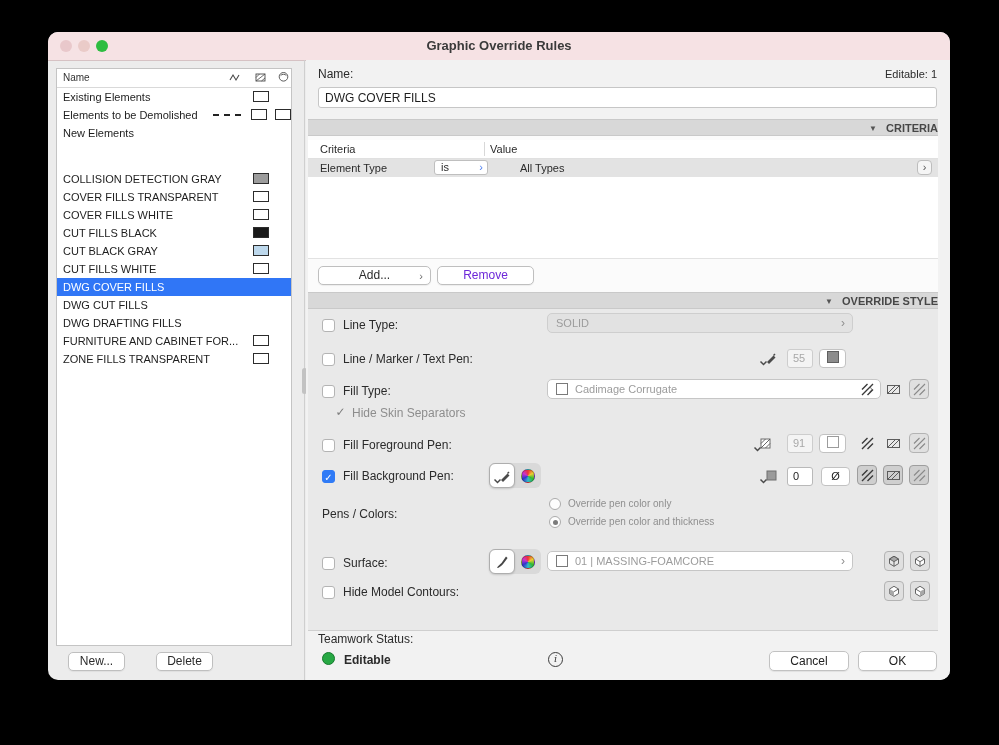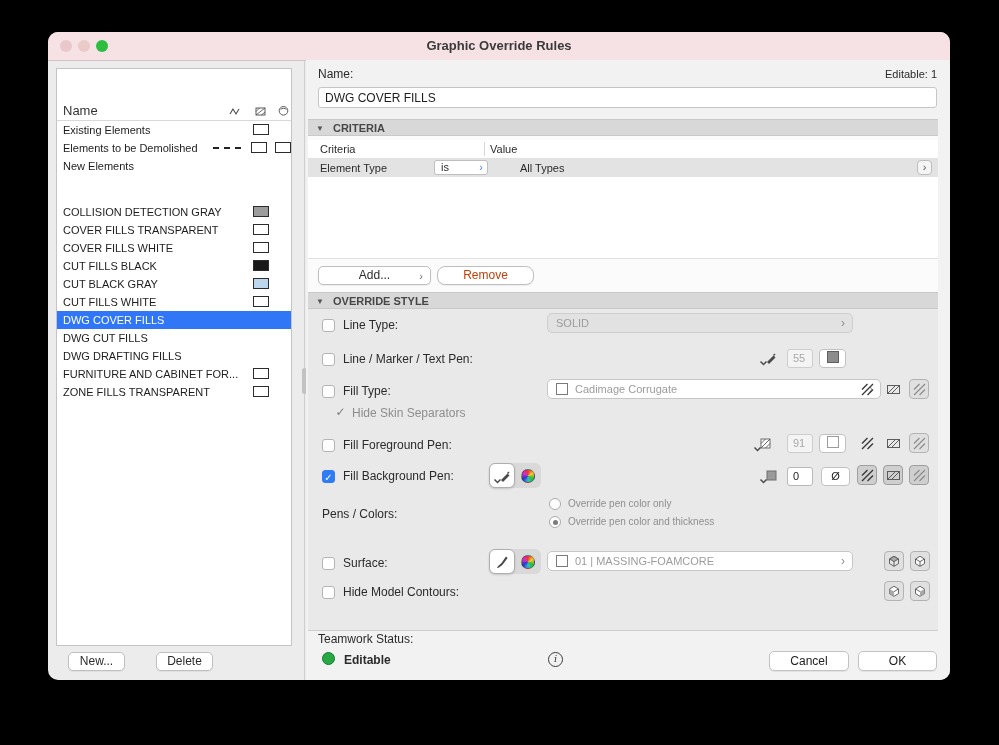--- a/index.html
+++ b/index.html
@@ -7,38 +7,38 @@
   .window{position:absolute;left:48px;top:32px;width:902px;height:648px;background:#ececec;border-radius:10px;overflow:hidden;box-shadow:0 22px 60px rgba(0,0,0,.65);}
   
   .titlebar{position:absolute;left:0;top:0;width:100%;height:28px;background:#f6e2e4;border-bottom:1px solid #d6c2c4;}
   .title{position:absolute;left:0;right:0;top:6px;text-align:center;font-size:13px;font-weight:bold;color:#3a3a3a;}
   .light{position:absolute;top:8px;width:12px;height:12px;border-radius:50%;}
   .light.l1{left:12px;background:#e9c8cb;}
   .light.l2{left:30px;background:#eacbc8;}
   .light.l3{left:48px;background:#2ebd41;}
   
   .listbox{position:absolute;left:8px;top:36px;width:236px;height:578px;background:#fff;border:1px solid #c4c4c4;box-sizing:border-box;font-size:11px;color:#1d1d1d;}
-  .lheader{position:relative;height:18px;line-height:18px;border-bottom:1px solid #d9d9d9;padding-left:6px;font-size:13px;color:#333;margin-top:33px;}
+  .lheader{position:relative;height:18px;line-height:18px;border-bottom:1px solid #d9d9d9;padding-left:6px;font-size:10px;color:#333;}
   .lheader .hic{position:absolute;top:2px;}
   .lrow{position:relative;height:18px;line-height:18px;padding-left:6px;white-space:nowrap;overflow:hidden;}
   .lrow.selected{background:#3076f6;color:#fff;}
   .lspacer{height:28px;}
   .swatch{position:absolute;top:3px;left:196px;width:16px;height:11px;border:1px solid #2c2c2c;box-sizing:border-box;background:#fff;}
   .swatch.s2{left:218px;}
   .dashes{position:absolute;top:8px;left:156px;width:30px;height:2px;background:repeating-linear-gradient(90deg,#222 0 6px,transparent 6px 11px);}
   .btn{position:absolute;height:19px;background:#fff;border:1px solid #bfbfbf;border-radius:5px;font-size:12px;color:#2b2b2b;text-align:center;line-height:17px;box-sizing:border-box;box-shadow:0 1px 1px rgba(0,0,0,.06);}
-  .btn.disabled{color:#c2410c;border-radius:8px;}
+  .btn.disabled{color:#6d28d9;}
   .splitter{position:absolute;left:256px;top:28px;width:1px;height:620px;background:#cfcfcf;}
   .grip{position:absolute;left:254px;top:336px;width:5px;height:26px;border-radius:3px;background:#c2c2c2;}
   
   .rightpanel{position:absolute;left:258px;top:28px;width:644px;height:620px;background:#f2f2f2;font-size:12px;color:#2b2b2b;}
   .rlabel{position:absolute;font-size:12px;color:#2b2b2b;}
   .small{font-size:11px;}
   .name-input{position:absolute;left:12px;top:27px;width:619px;height:21px;box-sizing:border-box;border:1px solid #c6c6c6;border-radius:3px;background:#fff;font-family:inherit;font-size:12px;color:#1e1e1e;padding:0 6px;}
-  .secbar{position:absolute;left:2px;width:630px;height:17px;background:#d8d8d8;border-top:1px solid #c9c9c9;border-bottom:1px solid #c9c9c9;box-sizing:border-box;line-height:16px;font-size:11px;font-weight:bold;color:#474747;padding-left:8px;}
+  .secbar{position:absolute;left:2px;width:630px;height:17px;background:#d8d8d8;border-top:1px solid #c9c9c9;border-bottom:1px solid #c9c9c9;box-sizing:border-box;line-height:16px;font-size:11px;font-weight:bold;color:#474747;padding-left:8px;text-align:right;}
   .secbar .tri{display:inline-block;font-size:8px;color:#555;margin-right:6px;transform:translateY(-1px);}
   .tablewrap{position:absolute;left:2px;top:76px;width:630px;height:156px;background:#fbfbfb;}
   .ctable{position:absolute;left:0;top:4px;width:630px;height:118px;background:#fff;border-bottom:1px solid #e2e2e2;}
   .thead{position:relative;height:18px;line-height:18px;border-bottom:1px solid #e0e0e0;font-size:11px;color:#2b2b2b;}
   .thead .col1{position:absolute;left:12px;}
   .thead .col2{position:absolute;left:182px;}
   .thead .coldiv{position:absolute;left:176px;top:2px;width:1px;height:14px;background:#d8d8d8;}
   .trow{position:relative;height:18px;line-height:18px;background:#e3e3e3;font-size:11px;}
   .trow .cname{position:absolute;left:12px;}
   .trow .cval{position:absolute;left:212px;}

